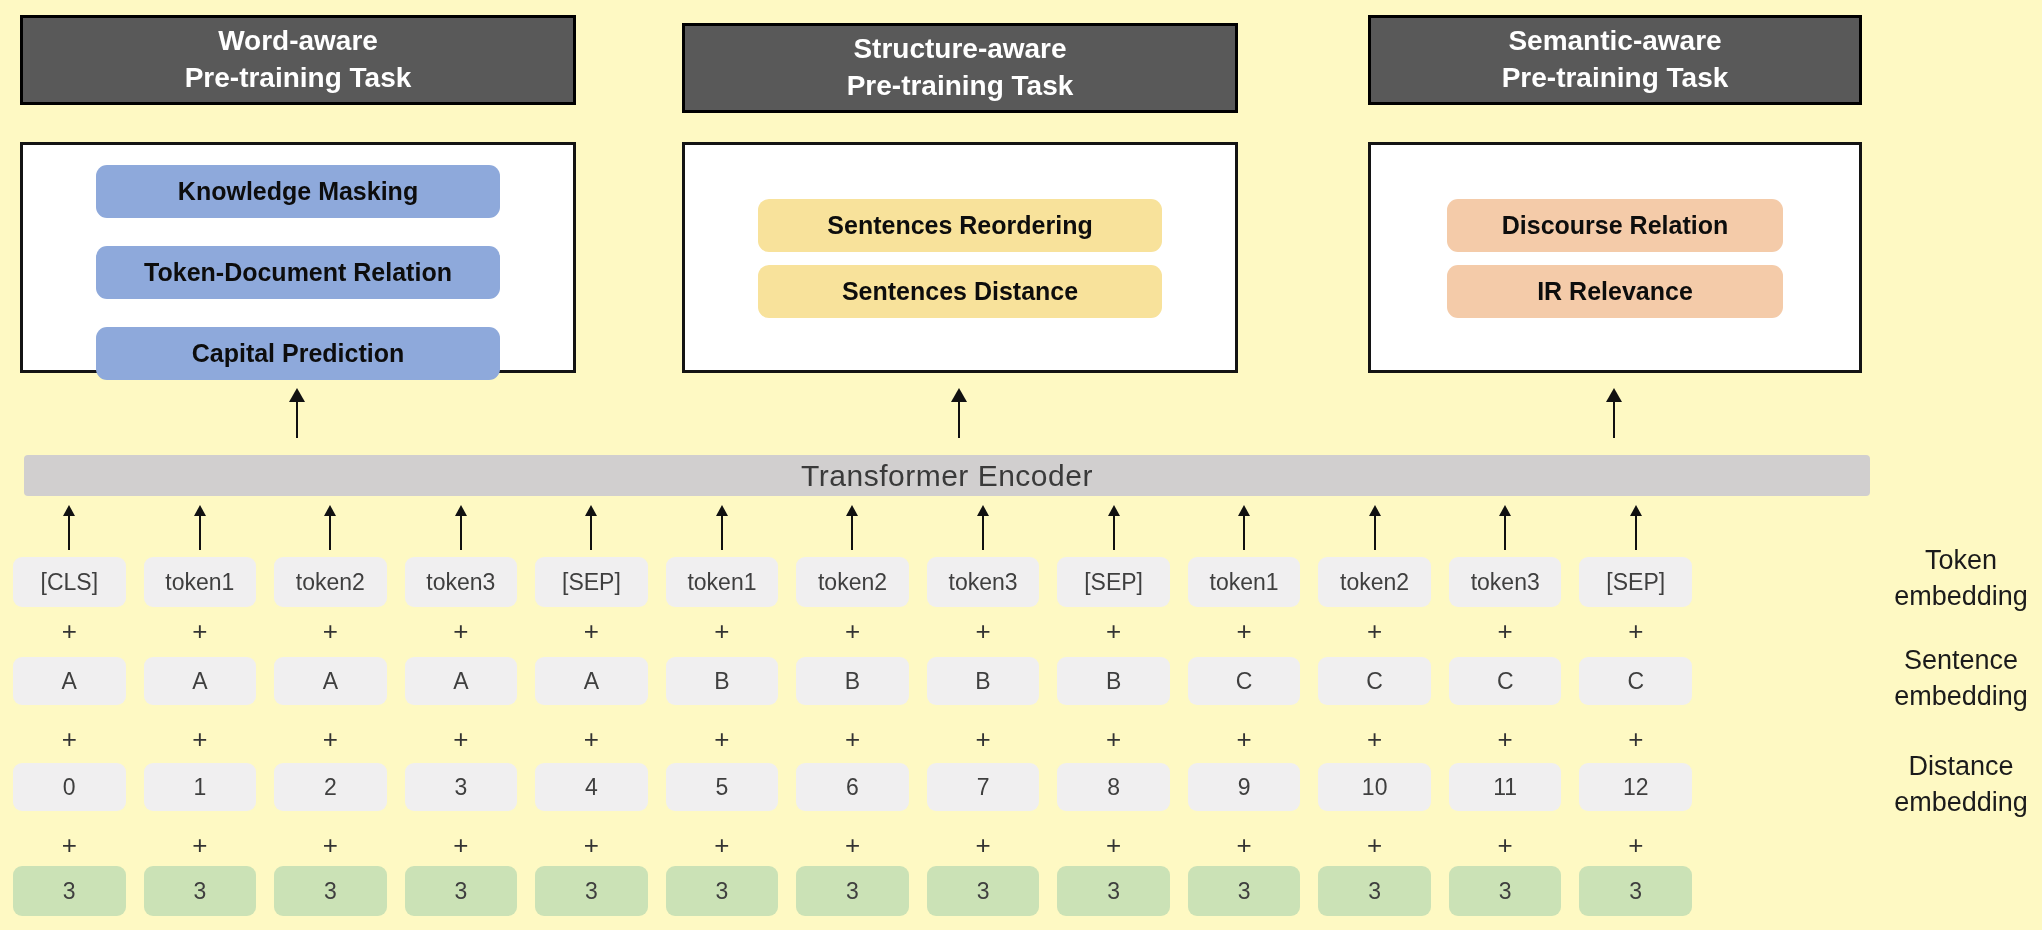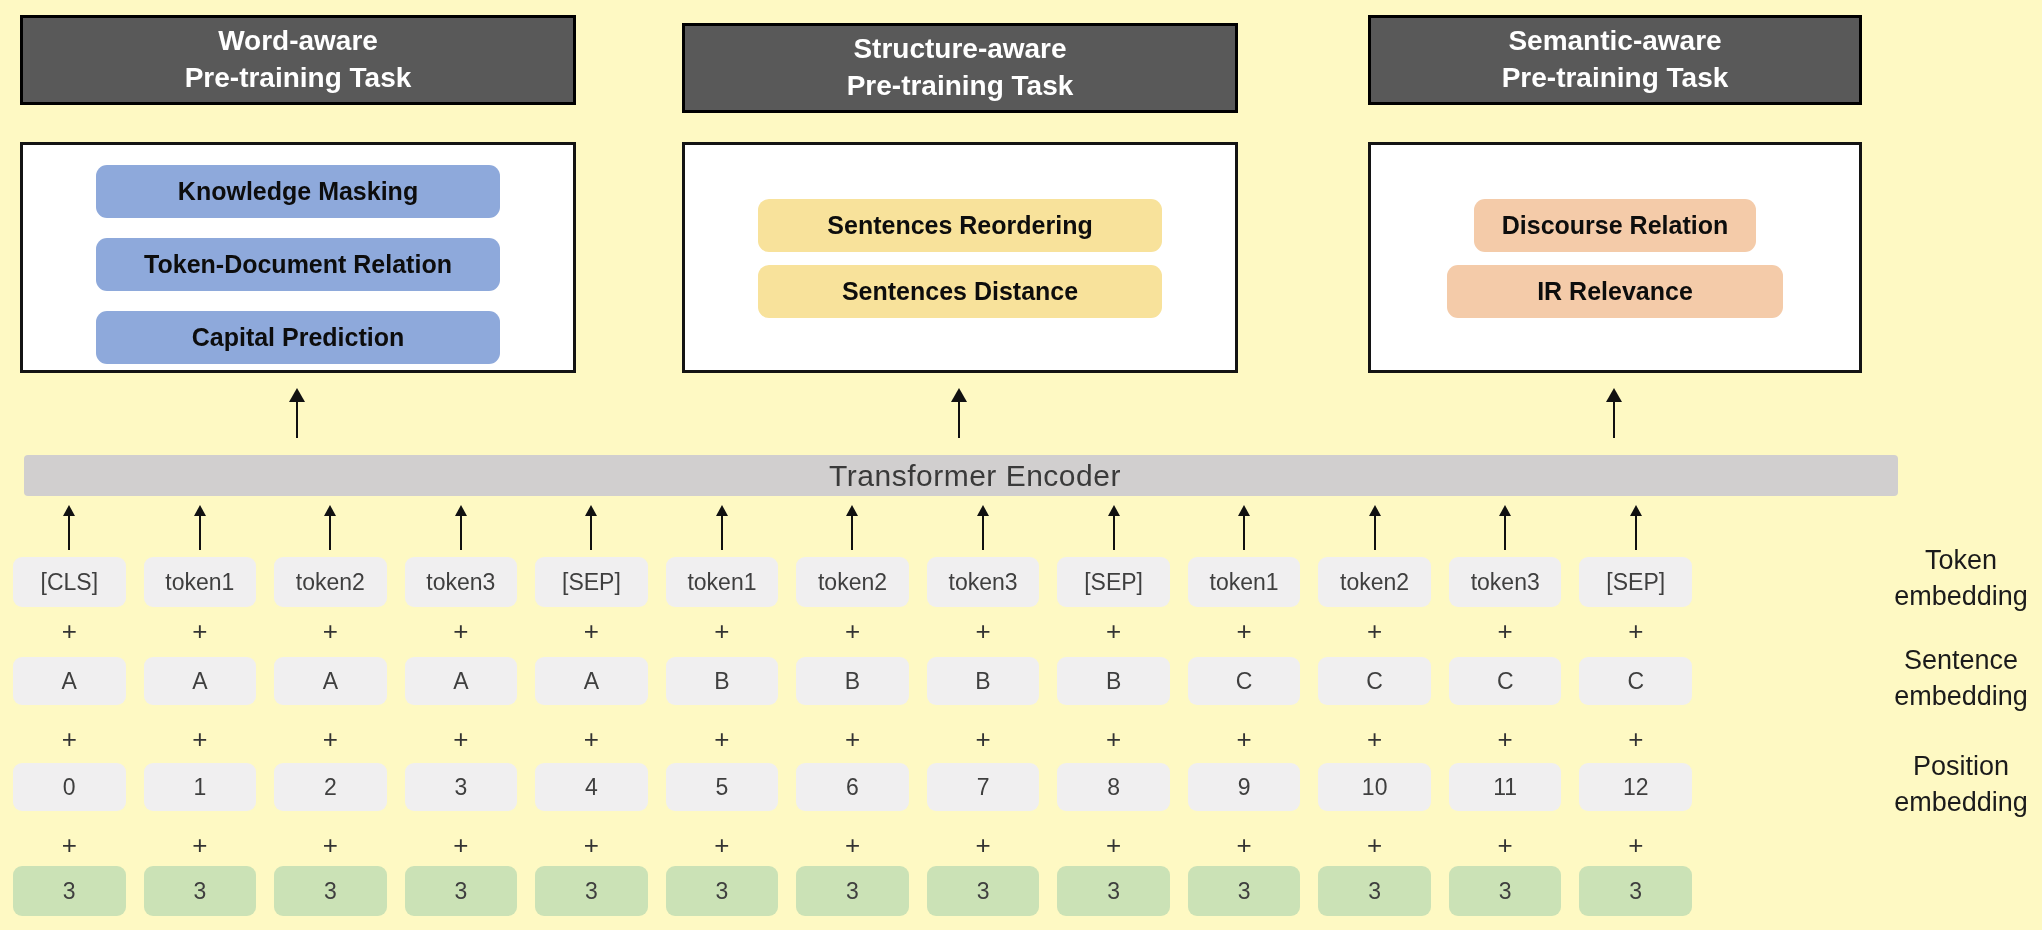--- a/index.html
+++ b/index.html
@@ -27,21 +27,21 @@
   
   .arrow{position:absolute;display:flex;flex-direction:column;align-items:center;}
   .arrow .head{width:0;height:0;border-left:8px solid transparent;border-right:8px solid transparent;border-bottom:14px solid #111111;}
   .arrow .shaft{width:2px;flex:1;background:#111111;}
   .arrow.small .head{border-left-width:6px;border-right-width:6px;border-bottom-width:11px;}
   
   #encoder{
     position:absolute;left:24px;top:455px;width:1846px;height:41px;
     background:#D1CFCF;border-radius:4px;
     display:flex;align-items:center;justify-content:center;
-    font-size:30px;color:#3a3a3a;letter-spacing:0.5px;padding-left:28px;
+    font-size:30px;color:#3a3a3a;letter-spacing:0.5px;
   }
   
   .seq-row{
     position:absolute;left:13px;width:1679px;
     display:grid;grid-template-columns:repeat(13,1fr);column-gap:18px;
   }
   .cell-box{
     border-radius:9px;display:flex;align-items:center;justify-content:center;
     font-size:23px;color:#3f3f3f;
   }
@@ -78,35 +78,35 @@
   <div class="hdr" style="left:682px;width:556px;margin-top:8px;">
     <span>Structure-aware</span>
     <span>Pre-training Task</span>
   </div>
   <div class="hdr" style="left:1368px;width:494px;">
     <span>Semantic-aware</span>
     <span>Pre-training Task</span>
   </div>
 
   <div class="panel" style="left:20px;width:556px;">
-    <div class="task-stack" style="top:20px;row-gap:20px;" id="stack-0">
+    <div class="task-stack" style="top:20px;row-gap:28px;" id="stack-0">
         <div class="task-box" style="width: 404px; background: rgb(142, 169, 219);">Knowledge Masking</div>
         <div class="task-box" style="width: 404px; background: rgb(142, 169, 219);">Token-Document Relation</div>
         <div class="task-box" style="width: 404px; background: rgb(142, 169, 219);">Capital Prediction</div>
       </div>
   </div>
   <div class="panel" style="left:682px;width:556px;">
     <div class="task-stack" style="top:54px;row-gap:13px;" id="stack-1">
         <div class="task-box" style="width: 404px; background: rgb(248, 226, 155);">Sentences Reordering</div>
         <div class="task-box" style="width: 404px; background: rgb(248, 226, 155);">Sentences Distance</div>
       </div>
   </div>
   <div class="panel" style="left:1368px;width:494px;">
     <div class="task-stack" style="top:54px;row-gap:13px;" id="stack-2">
-        <div class="task-box" style="width: 282px; background: rgb(244, 203, 169);">Discourse Relation</div>
+        <div class="task-box" style="width: 336px; background: rgb(244, 203, 169);">Discourse Relation</div>
         <div class="task-box" style="width: 336px; background: rgb(244, 203, 169);">IR Relevance</div>
       </div>
   </div>
 
   <div class="arrow" style="left:289px;top:388px;height:50px;">
       <div class="head"></div>
       <div class="shaft"></div>
     </div>
   <div class="arrow" style="left:951px;top:388px;height:50px;">
       <div class="head"></div>
@@ -309,17 +309,17 @@
 
   <div class="row-label lbl-token">
     <div>Token</div>
     <div>embedding</div>
   </div>
   <div class="row-label lbl-sentence">
     <div>Sentence</div>
     <div>embedding</div>
   </div>
   <div class="row-label lbl-position">
-    <div>Position</div>
+    <div>Distance</div>
     <div>embedding</div>
   </div>
 
 </div>
 
 </body></html>

